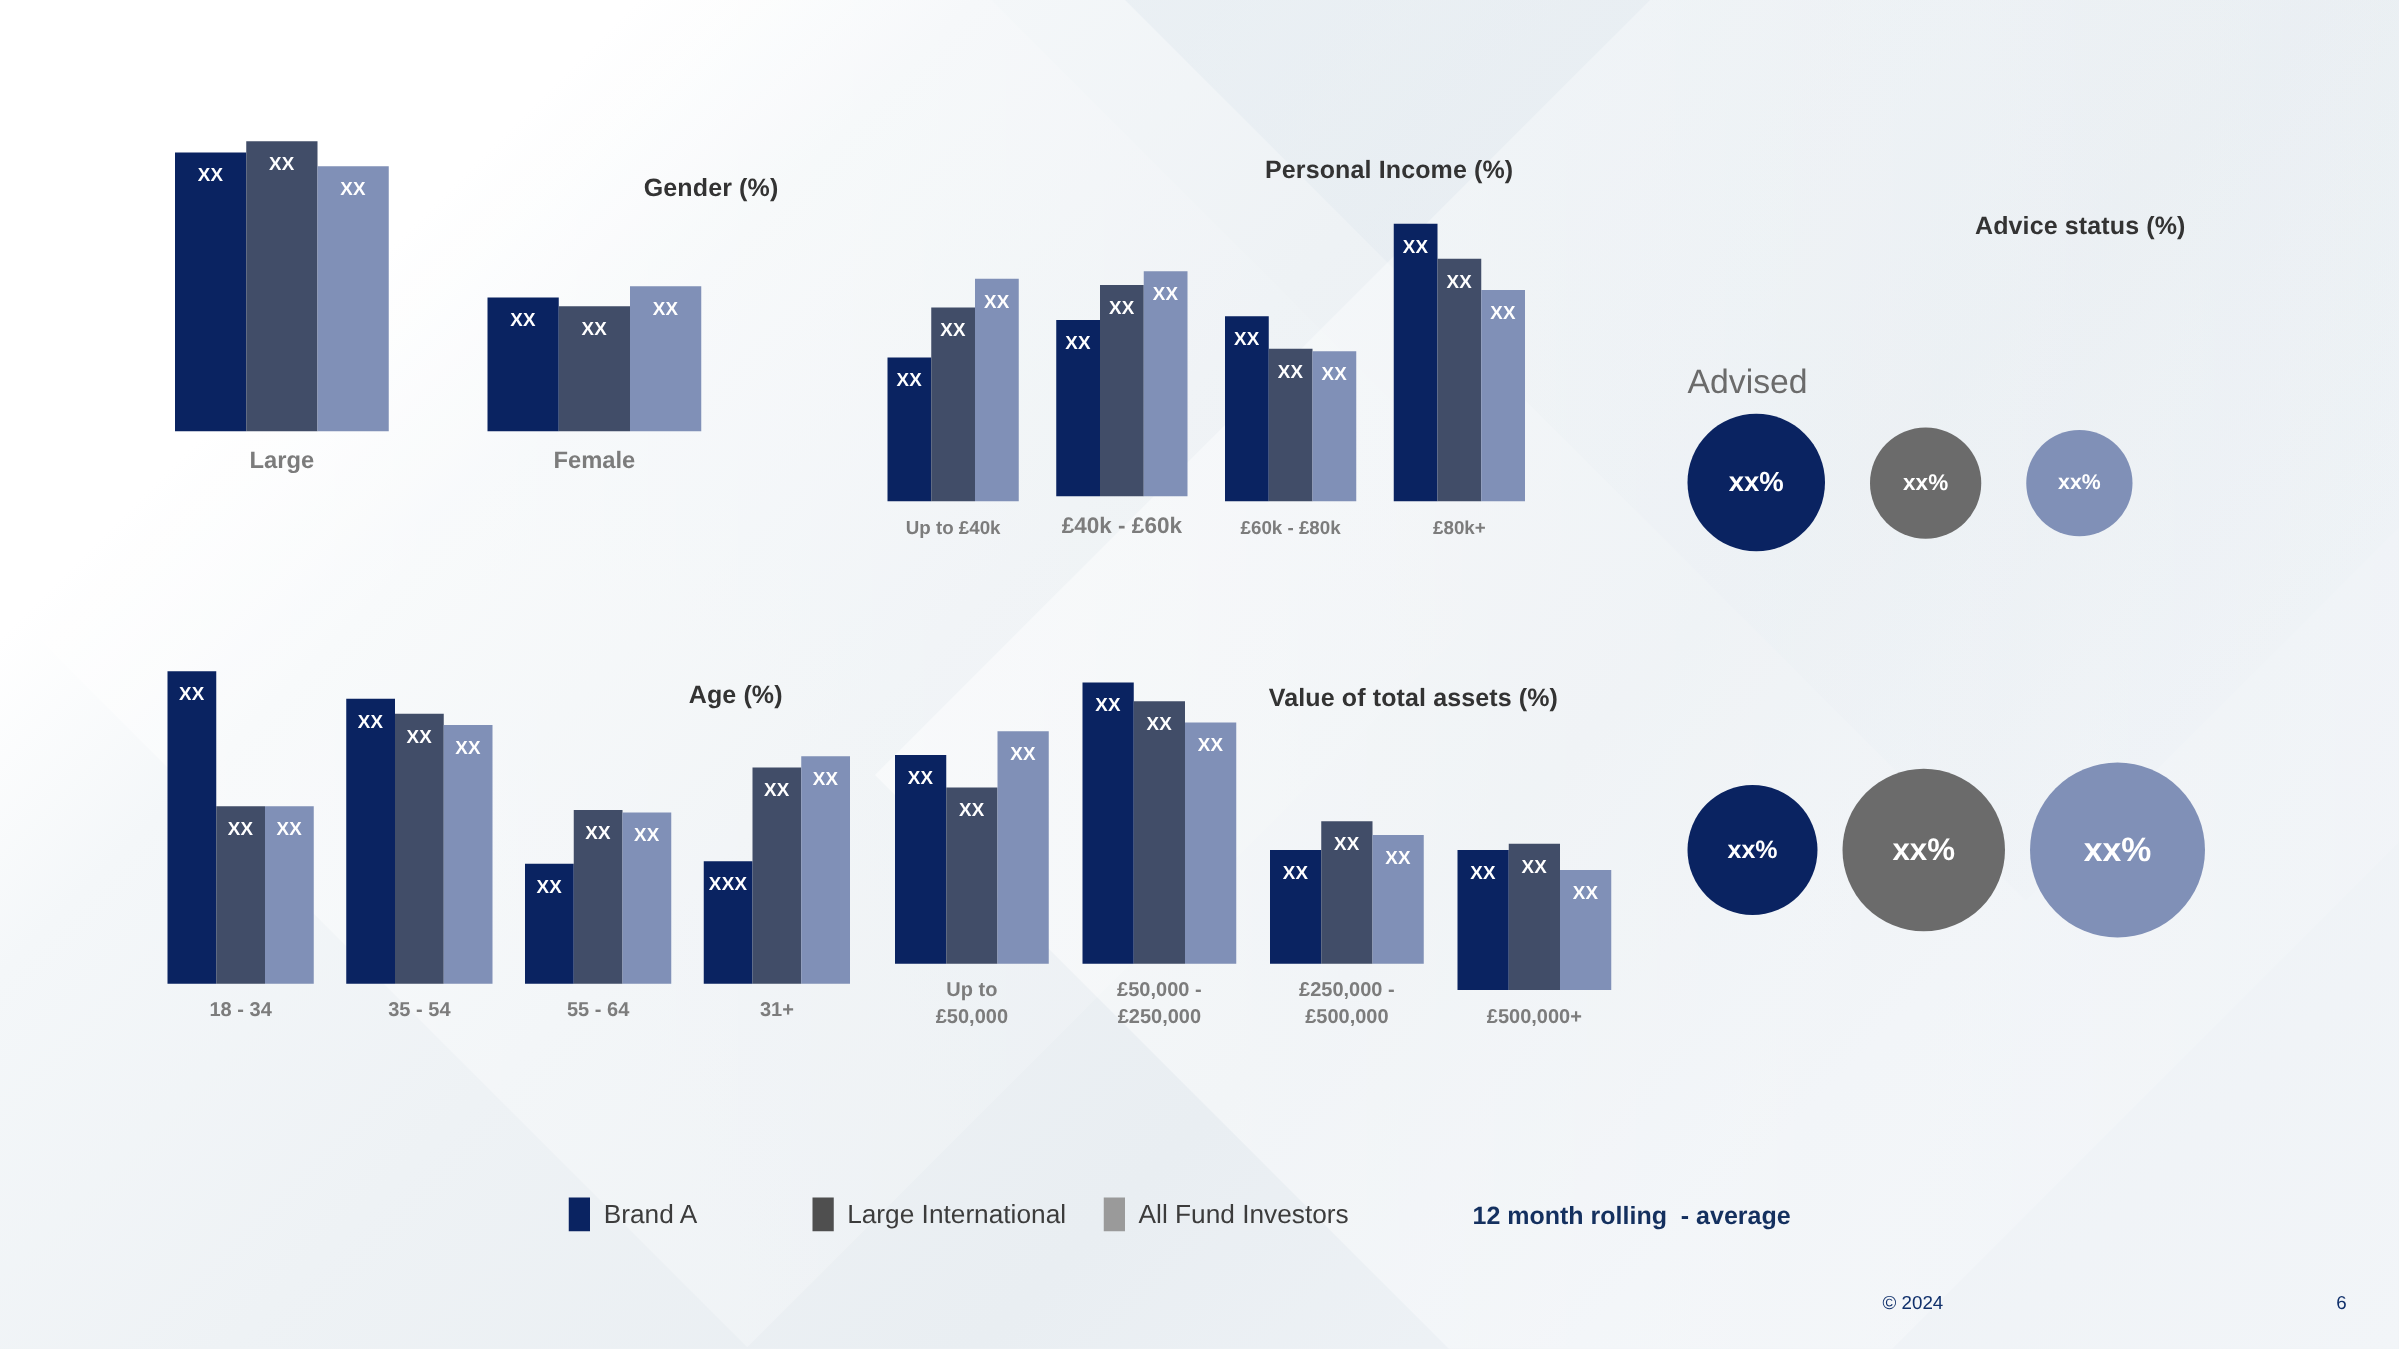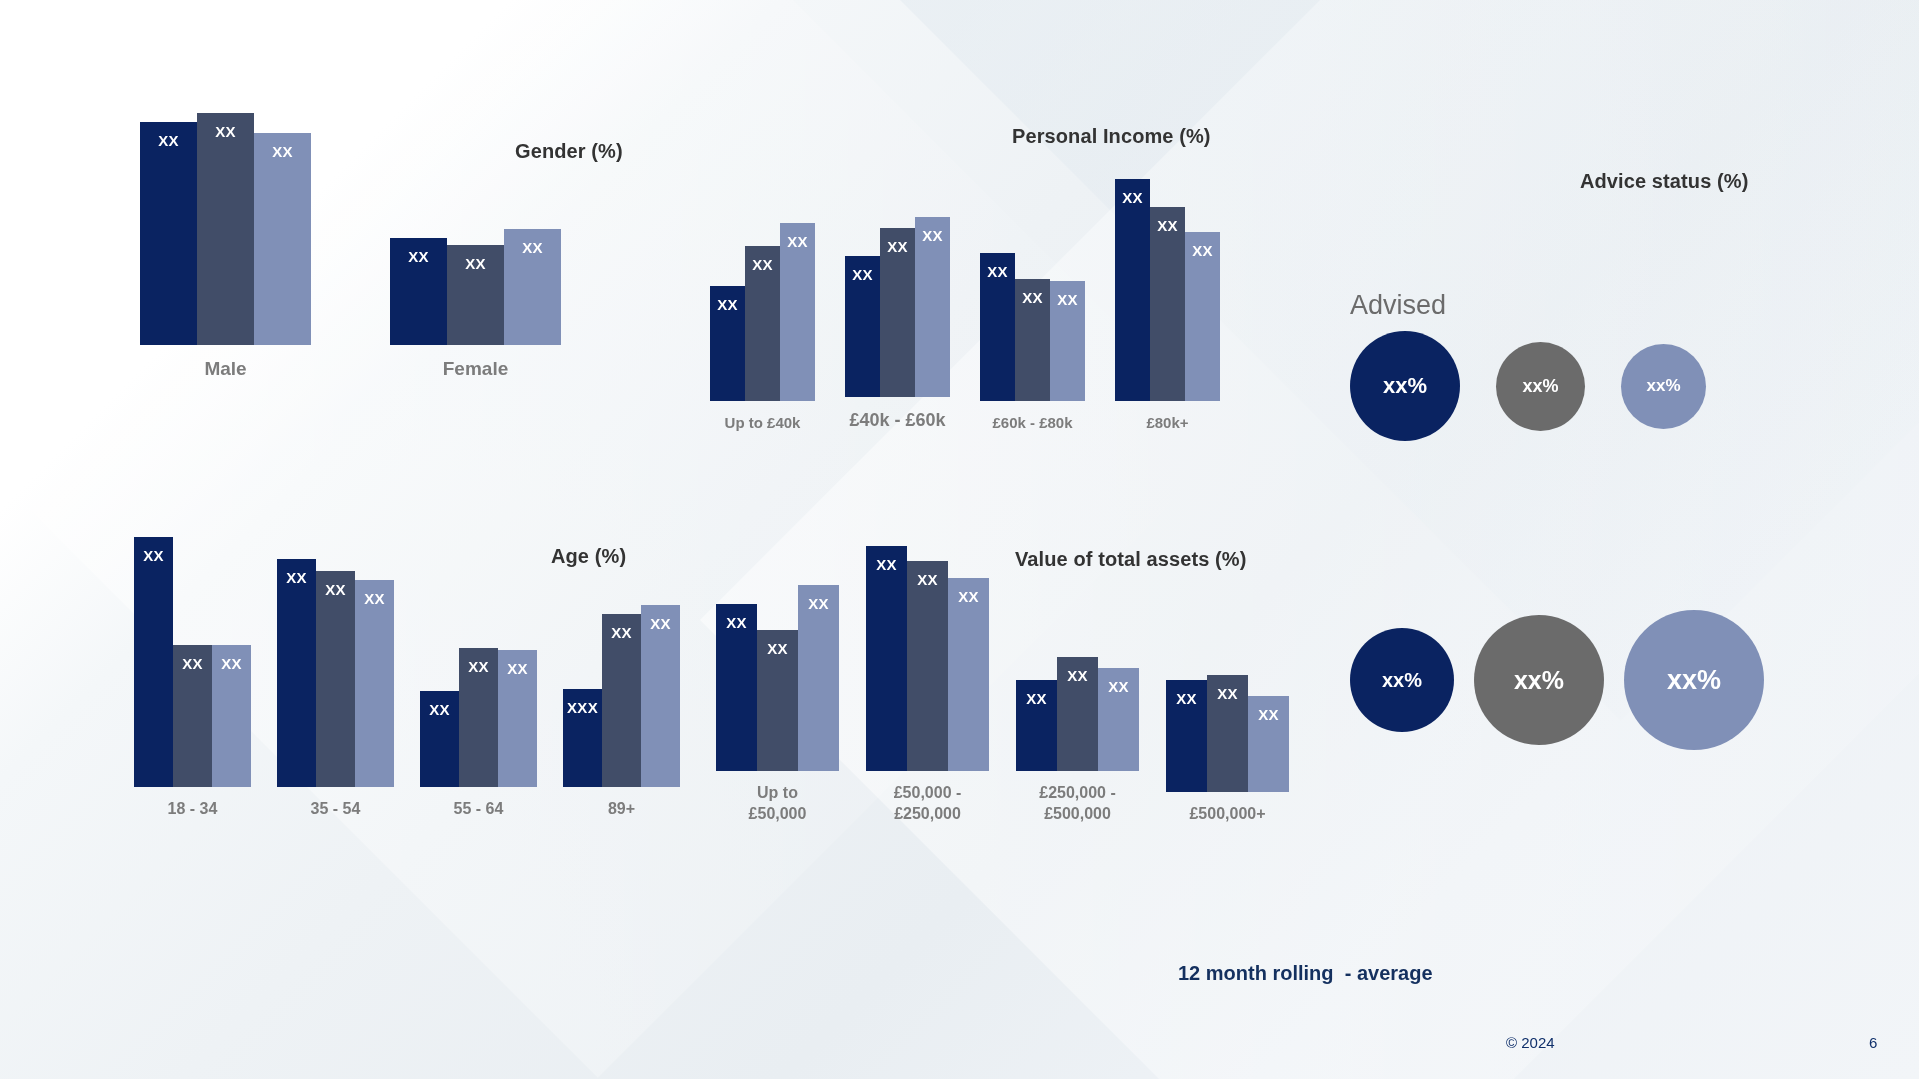--- a/index.html
+++ b/index.html
@@ -150,21 +150,21 @@
             <div class="bar" title="Brand A" style="width: 57px; height: 223.077px; background: rgb(10, 35, 97);">
               <span class="bar-label">XX</span>
             </div>
             <div class="bar" title="Large International" style="width: 57px; height: 232px; background: rgb(65, 77, 104);">
               <span class="bar-label">XX</span>
             </div>
             <div class="bar" title="All Fund Investors" style="width: 57px; height: 211.923px; background: rgb(128, 144, 183);">
               <span class="bar-label">XX</span>
             </div>
           </div>
-          <div class="cat-label" style="font-size: 19px;">Male</div>
+          <div class="cat-label" style="font-size: 19px;">Large</div>
         </div>
         <div class="group">
           <div class="bars" style="height: 232px;">
             <div class="bar" title="Brand A" style="width: 57px; height: 107.077px; background: rgb(10, 35, 97);">
               <span class="bar-label">XX</span>
             </div>
             <div class="bar" title="Large International" style="width: 57px; height: 100.385px; background: rgb(65, 77, 104);">
               <span class="bar-label">XX</span>
             </div>
             <div class="bar" title="All Fund Investors" style="width: 57px; height: 116px; background: rgb(128, 144, 183);">
@@ -288,21 +288,21 @@
             <div class="bar" title="Brand A" style="width: 39px; height: 98px; background: rgb(10, 35, 97);">
               <span class="bar-label">XXX</span>
             </div>
             <div class="bar" title="Large International" style="width: 39px; height: 173.077px; background: rgb(65, 77, 104);">
               <span class="bar-label">XX</span>
             </div>
             <div class="bar" title="All Fund Investors" style="width: 39px; height: 182.692px; background: rgb(128, 144, 183);">
               <span class="bar-label">XX</span>
             </div>
           </div>
-          <div class="cat-label" style="font-size: 16px;">89+</div>
+          <div class="cat-label" style="font-size: 16px;">31+</div>
         </div>
       </div>
     </div>
 
   <div class="chart-title" style="left:1015px; top:548px;">Value of total assets (%)</div>
   <div class="barchart" id="chart-assets" style="left:715px; top:600px; width:580px; height:245px;">
       <div class="groups" style="height: 225px; gap: 25px;">
         <div class="group">
           <div class="bars" style="height: 225px;">
             <div class="bar" title="Brand A" style="width: 41px; height: 167.553px; background: rgb(10, 35, 97);">
@@ -389,18 +389,32 @@
         </div>
         <div class="circle" title="Large International" style="width: 130px; height: 130px; background: rgb(107, 107, 107); font-size: 25px;">
           <span>xx%</span>
         </div>
         <div class="circle" title="All Fund Investors" style="width: 140px; height: 140px; background: rgb(128, 144, 183); font-size: 27px;">
           <span>xx%</span>
         </div>
       </div>
   </div>
 
+  <div id="legend">
+      <div class="legend-item">
+        <span class="legend-swatch" style="background: rgb(10, 35, 97);"></span>
+        <span class="legend-text">Brand A</span>
+      </div>
+      <div class="legend-item" style="margin-left: 92px;">
+        <span class="legend-swatch" style="background: rgb(79, 79, 79);"></span>
+        <span class="legend-text">Large International</span>
+      </div>
+      <div class="legend-item" style="margin-left: 30px;">
+        <span class="legend-swatch" style="background: rgb(154, 154, 154);"></span>
+        <span class="legend-text">All Fund Investors</span>
+      </div>
+    </div>
   <div id="rolling-note">12 month rolling  - average</div>
 
   <div id="copyright">© 2024</div>
   <div id="page-number">6</div>
 
 </div>
 
 </body></html>

